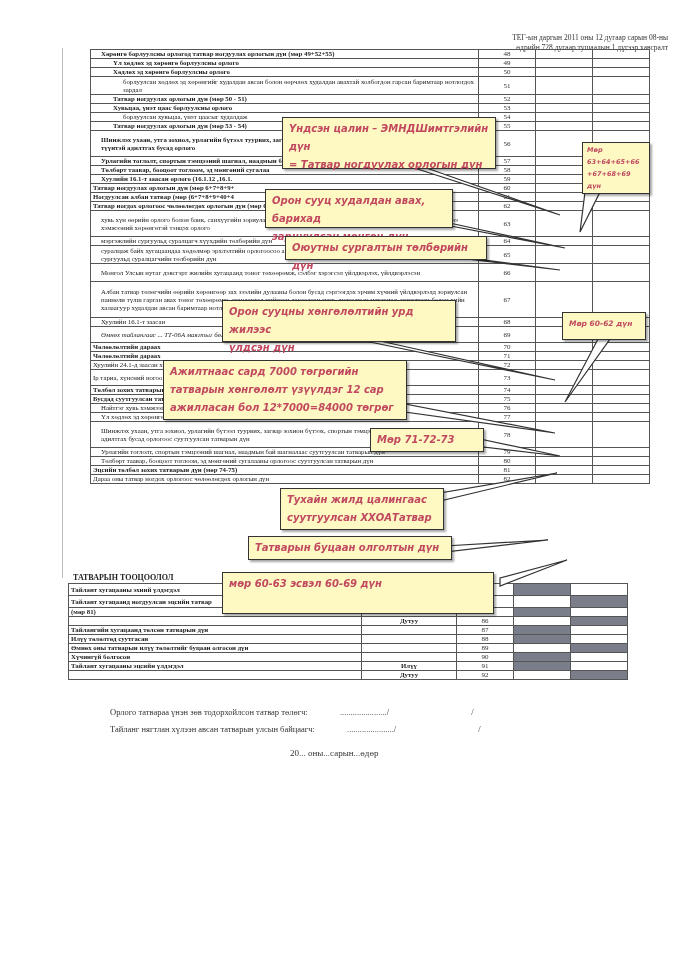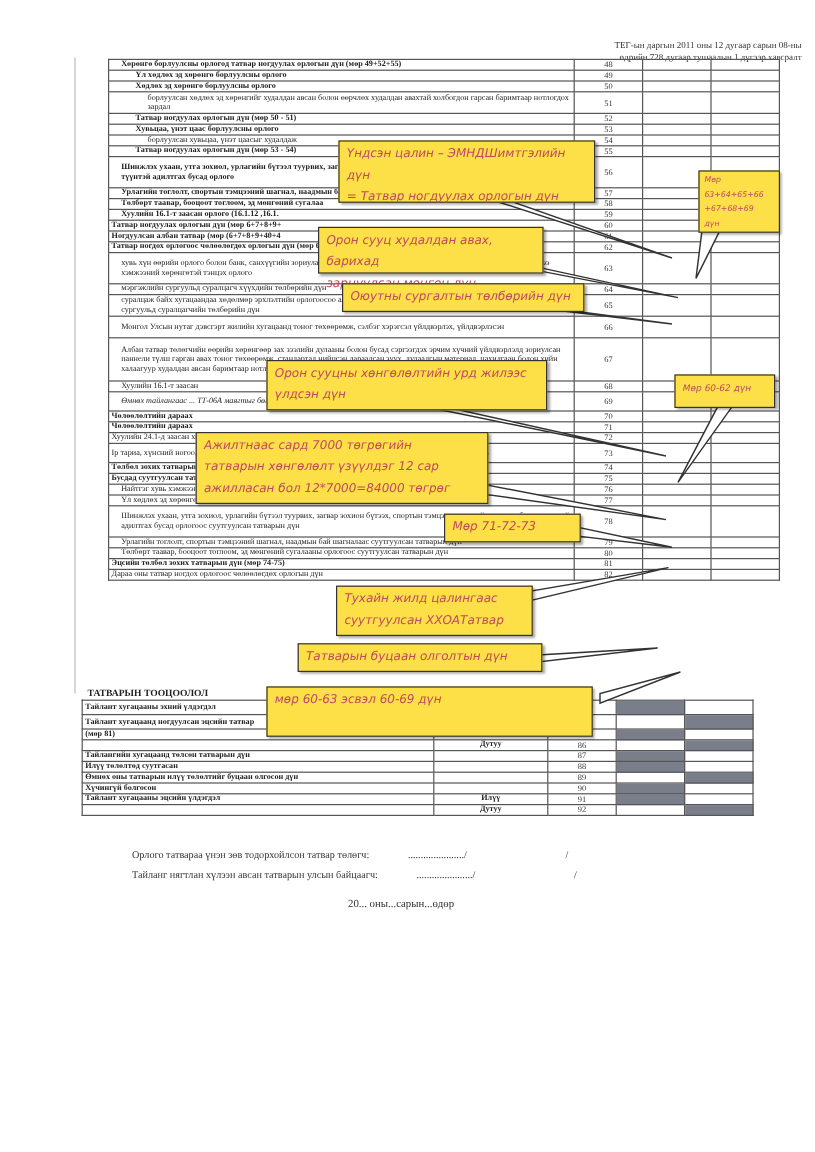--- a/index.html
+++ b/index.html
@@ -24,23 +24,23 @@
   table.calc { position:absolute; left:68px; top:583px; width:560px; border-collapse:collapse;
                font-size:6.8px; line-height:8px; }
   table.calc td { border:1px solid #555; padding:0 2px; height:8px; vertical-align:middle; }
   table.calc td.sub { text-align:center; width:90px; font-weight:bold; }
   table.calc td.num { width:52px; text-align:center; }
   td.gray { background:#7a7e8a; }
 
   .sig { position:absolute; font-size:8.5px; color:#333; }
   .date { position:absolute; left:290px; top:748px; font-size:9px; color:#333; }
 
-  .callout { position:absolute; background:#fde047; border:1.5px solid #333;
+  .callout { position:absolute; background:#fef9c3; border:1.5px solid #333;
              box-shadow:2px 2px 2px rgba(0,0,0,0.35);
-             font-family:"DejaVu Sans", sans-serif; font-style:italic; font-weight:normal;
+             font-family:"DejaVu Sans", sans-serif; font-style:italic; font-weight:bold;
              color:#c0485f; font-size:10px; line-height:18px; padding:2px 6px; }
   .callout.sm { font-size:6.5px; line-height:12px; }
   svg.leaders { position:absolute; left:0; top:0; width:679px; height:960px; pointer-events:none; }
 </style>
 </head>
 <body>
 
 <div class="header">
   <div>ТЕГ-ын даргын 2011 оны 12 дугаар сарын 08-ны</div>
   <div>өдрийн 728 дугаар тушаалын 1 дүгээр хавсралт</div>

